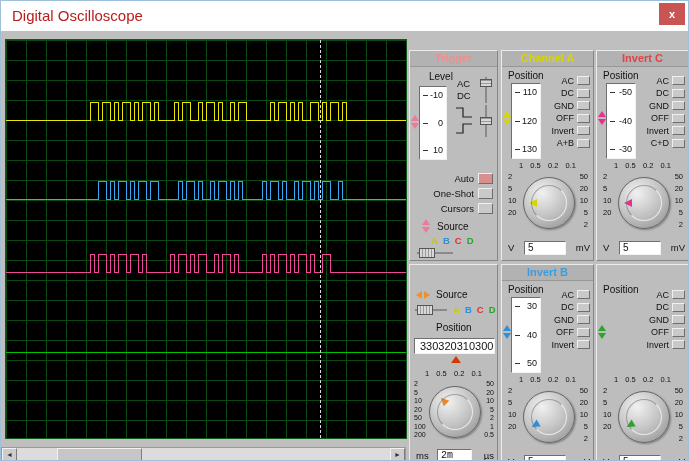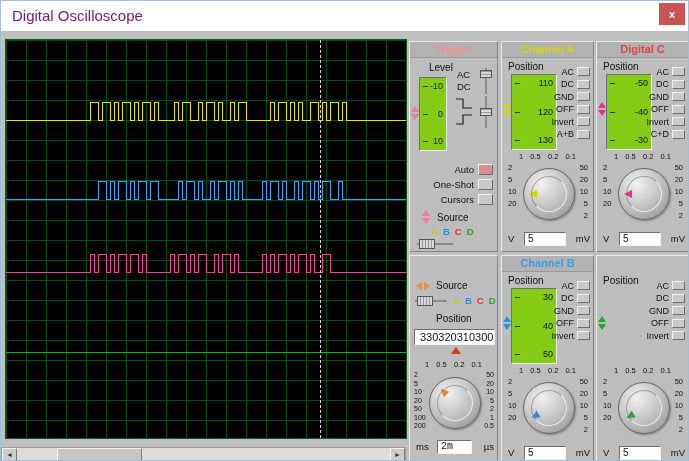--- a/index.html
+++ b/index.html
@@ -1,20 +1,20 @@
 <!DOCTYPE html>
 <html><head>
 <meta charset="utf-8">
 <style>
   html,body{margin:0;padding:0;background:#fff;}
   .window{position:relative;width:689px;height:461px;box-sizing:border-box;
     border:1px solid #9fc0da;background:#bfbfbf;overflow:hidden;
     font-family:"Liberation Sans",sans-serif;color:#111;}
   .titlebar{position:absolute;top:0;left:0;right:0;height:30px;background:#ffffff;border-bottom:1px solid #e3e3e3;}
-  .title{position:absolute;left:11px;top:6px;font-size:15px;color:#701a75;}
+  .title{position:absolute;left:11px;top:6px;font-size:15px;color:#b91c1c;}
   .close-btn{position:absolute;top:2px;right:3px;width:26px;height:22px;background:#c85454;
     display:flex;align-items:center;justify-content:center;color:#fff;font-size:11px;font-weight:bold;}
   .main{position:absolute;top:30px;left:0;right:0;bottom:0;background:#bfbfbf;}
 
   
   .scope{position:absolute;left:4px;top:8px;width:400px;height:398px;background:#000;
     border:1px solid #0e5a18;overflow:hidden;
     background-image:
       repeating-linear-gradient(to right,#0c4a13 0,#0c4a13 1px,transparent 1px,transparent 20px),
       repeating-linear-gradient(to bottom,#0c4a13 0,#0c4a13 1px,transparent 1px,transparent 20px);}
@@ -24,34 +24,34 @@
   
   .scrollbar{position:absolute;left:0;top:416px;width:405px;height:15px;background:#dcdcdc;
     border:1px solid #9a9a9a;box-sizing:border-box;display:flex;}
   .sb-btn{width:15px;background:#cdcdcd;border:1px solid;border-color:#f2f2f2 #7c7c7c #7c7c7c #f2f2f2;
     box-sizing:border-box;display:flex;align-items:center;justify-content:center;font-size:7px;color:#333;}
   .sb-track{flex:1;position:relative;}
   .sb-thumb{position:absolute;left:40px;top:0;width:85px;height:13px;background:#c6c6c6;
     border:1px solid;border-color:#f2f2f2 #7c7c7c #7c7c7c #f2f2f2;box-sizing:border-box;}
 
   
-  .panel{position:absolute;background:#bdbdbd;border:1px solid;border-color:#ebebeb #868686 #868686 #ebebeb;box-sizing:border-box;}
+  .panel{position:absolute;background:#bdbdbd;border:1px solid;border-color:#ebebeb #868686 #868686 #ebebeb;box-sizing:border-box;margin-top:9px;}
   .p-trigger{left:408px;top:10px;width:89px;height:211px;}
   .p-cha{left:500px;top:10px;width:93px;height:211px;}
   .p-chc{left:595px;top:10px;width:93px;height:211px;}
   .p-horiz{left:408px;top:224px;width:89px;height:206px;}
   .p-chb{left:500px;top:224px;width:93px;height:206px;}
   .p-chd{left:595px;top:224px;width:93px;height:206px;}
   .p-header{height:15px;line-height:15px;text-align:center;font-weight:bold;font-size:11px;
     background:#b2b2b2;border-bottom:1px solid #989898;}
   .label{position:absolute;font-size:10px;color:#111;white-space:nowrap;}
   .s{font-size:9.5px;}
 
   
-  .vslider{position:absolute;background:#84cc16;border:1px solid;border-color:#6f6f6f #f2f2f2 #f2f2f2 #6f6f6f;
+  .vslider{position:absolute;background:#ffffff;border:1px solid;border-color:#6f6f6f #f2f2f2 #f2f2f2 #6f6f6f;
     box-sizing:border-box;padding:4px 3px;display:flex;flex-direction:column;justify-content:space-between;gap:16px;}
   .vscale span{display:flex;justify-content:space-between;align-items:center;font-size:9px;line-height:9px;color:#111;}
   .vscale span::before{content:"";width:5px;height:1px;background:#333;}
   .hslider{position:absolute;background:#fff;border:1px solid;border-color:#6f6f6f #f2f2f2 #f2f2f2 #6f6f6f;
     box-sizing:border-box;display:flex;justify-content:space-between;align-items:center;padding:0 5px;}
   .hslider span{font-size:11px;color:#111;}
 
   
   .dbl-v{position:absolute;width:9px;}
   .tri-up{width:0;height:0;border-left:4px solid transparent;border-right:4px solid transparent;border-bottom:6px solid currentColor;}
@@ -99,21 +99,21 @@
   .chpanel .knob-right{right:5px;top:122px;}
   .chpanel .knob-top{left:17px;right:17px;top:110px;}
   .p-horiz .knob{left:19px;top:121px;}
   .p-horiz .knob-left,.p-horiz .knob-right{font-size:7px;line-height:7.5px;gap:1px;top:115px;}
   .p-horiz .knob-left{left:4px;}
   .p-horiz .knob-right{right:3px;}
   .p-horiz .knob-top{left:15px;right:15px;top:104px;}
 
   
   .chpanel .ch-pos-label{left:6px;top:19px;}
-  .chpanel .vslider{left:9px;top:32px;width:46px;height:76px;}
+  .chpanel .vslider{left:9px;top:32px;width:30px;height:76px;}
   .chpanel .ch-arrow{left:1px;top:60px;}
   .ch-bottom{position:absolute;left:0;right:0;top:190px;height:15px;}
   .unit-left{position:absolute;left:6px;top:1px;font-size:9.5px;}
   .unit-right{position:absolute;right:3px;top:1px;font-size:9.5px;}
   .value-box{position:absolute;left:22px;top:0;width:42px;height:14px;background:#fff;box-sizing:border-box;
     border:1px solid;border-color:#6f6f6f #f2f2f2 #f2f2f2 #6f6f6f;font-size:10px;line-height:12px;padding-left:3px;}
   .p-horiz .ch-bottom{top:184px;}
   .p-horiz .value-box{left:27px;width:35px;font-family:Liberation Mono, monospace;}
 
   
@@ -293,21 +293,21 @@
         <div class="pointer" style="color: rgb(214, 214, 0); --a: 0deg;"></div>
       </div>
       <div class="ch-bottom">
         <span class="unit-left">V</span>
         <div class="value-box">5</div>
         <span class="unit-right">mV</span>
       </div>
     </div>
 
     <div class="panel chpanel p-chc">
-      <div class="p-header" style="color: rgb(224, 68, 68);">Digital C</div>
+      <div class="p-header" style="color: rgb(224, 68, 68);">Invert C</div>
       <span class="label ch-pos-label">Position</span>
       <div class="vslider vscale">
           <span>-50</span>
           <span>-40</span>
           <span>-30</span>
         </div>
       <div class="dbl-v ch-arrow" style="color: rgb(232, 48, 140);">
         <div class="tri-up"></div>
         <div class="tri-down"></div>
       </div>
@@ -418,21 +418,21 @@
         <div class="pointer" style="color: rgb(232, 136, 42); --a: 45deg;"></div>
       </div>
       <div class="ch-bottom">
         <span class="unit-left">ms</span>
         <div class="value-box">2m</div>
         <span class="unit-right">µs</span>
       </div>
     </div>
 
     <div class="panel chpanel p-chb">
-      <div class="p-header" style="color: rgb(59, 157, 224);">Channel B</div>
+      <div class="p-header" style="color: rgb(59, 157, 224);">Invert B</div>
       <span class="label ch-pos-label">Position</span>
       <div class="vslider vscale">
           <span>30</span>
           <span>40</span>
           <span>50</span>
         </div>
       <div class="dbl-v ch-arrow" style="color: rgb(47, 143, 216);">
         <div class="tri-up"></div>
         <div class="tri-down"></div>
       </div>

